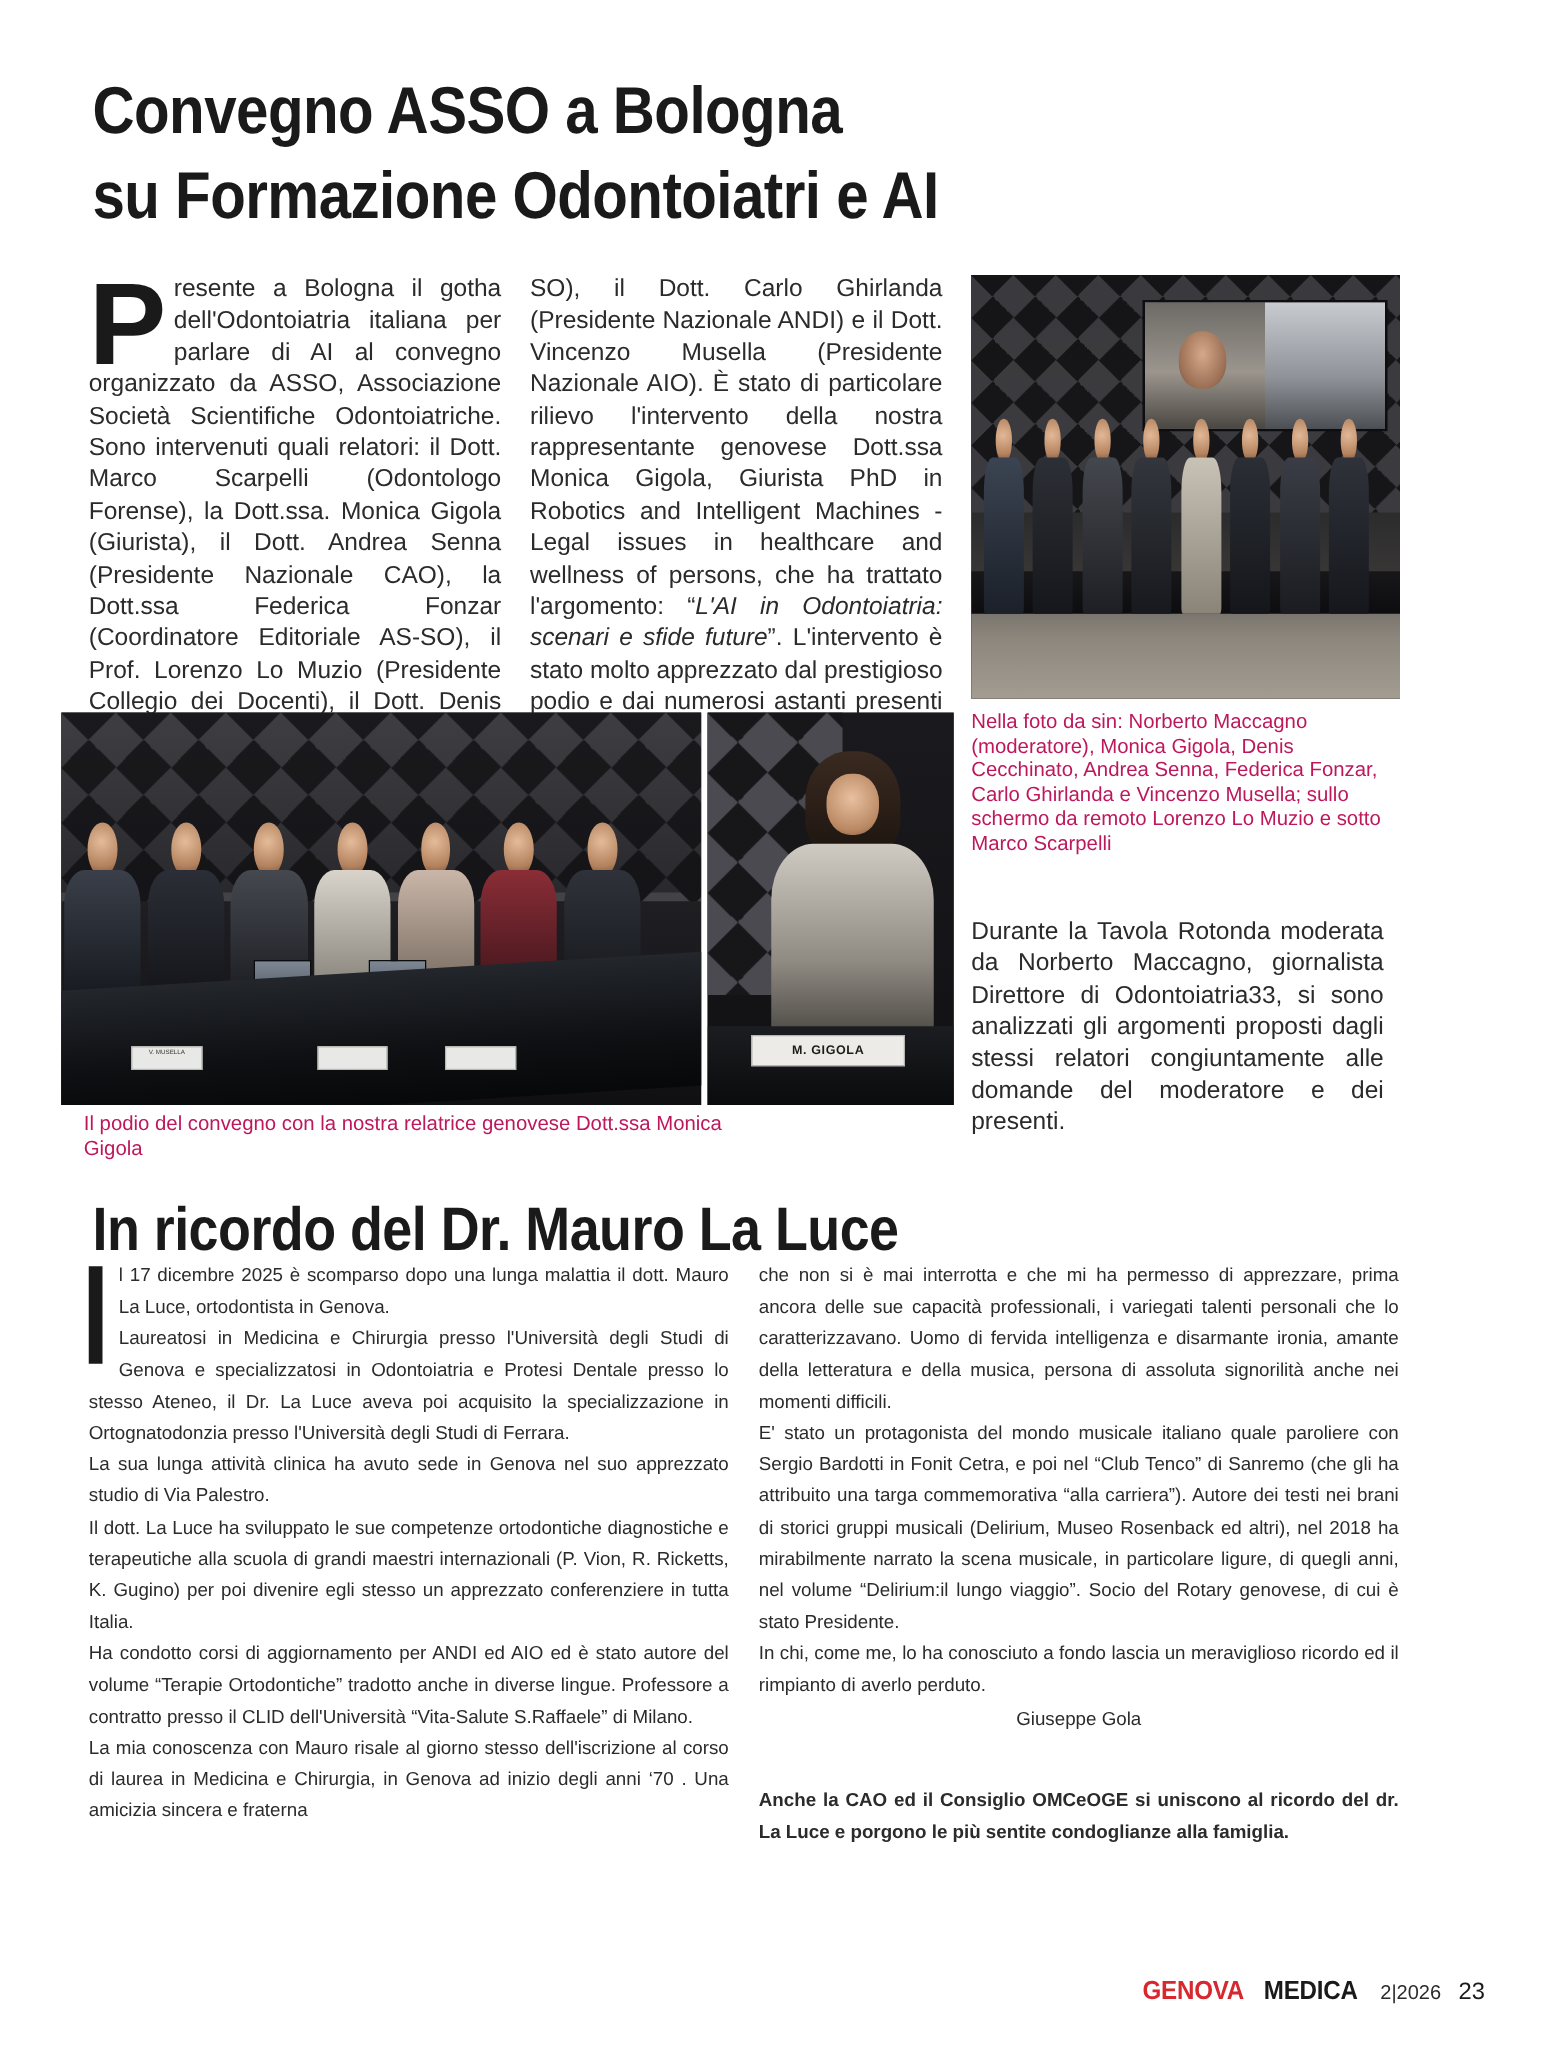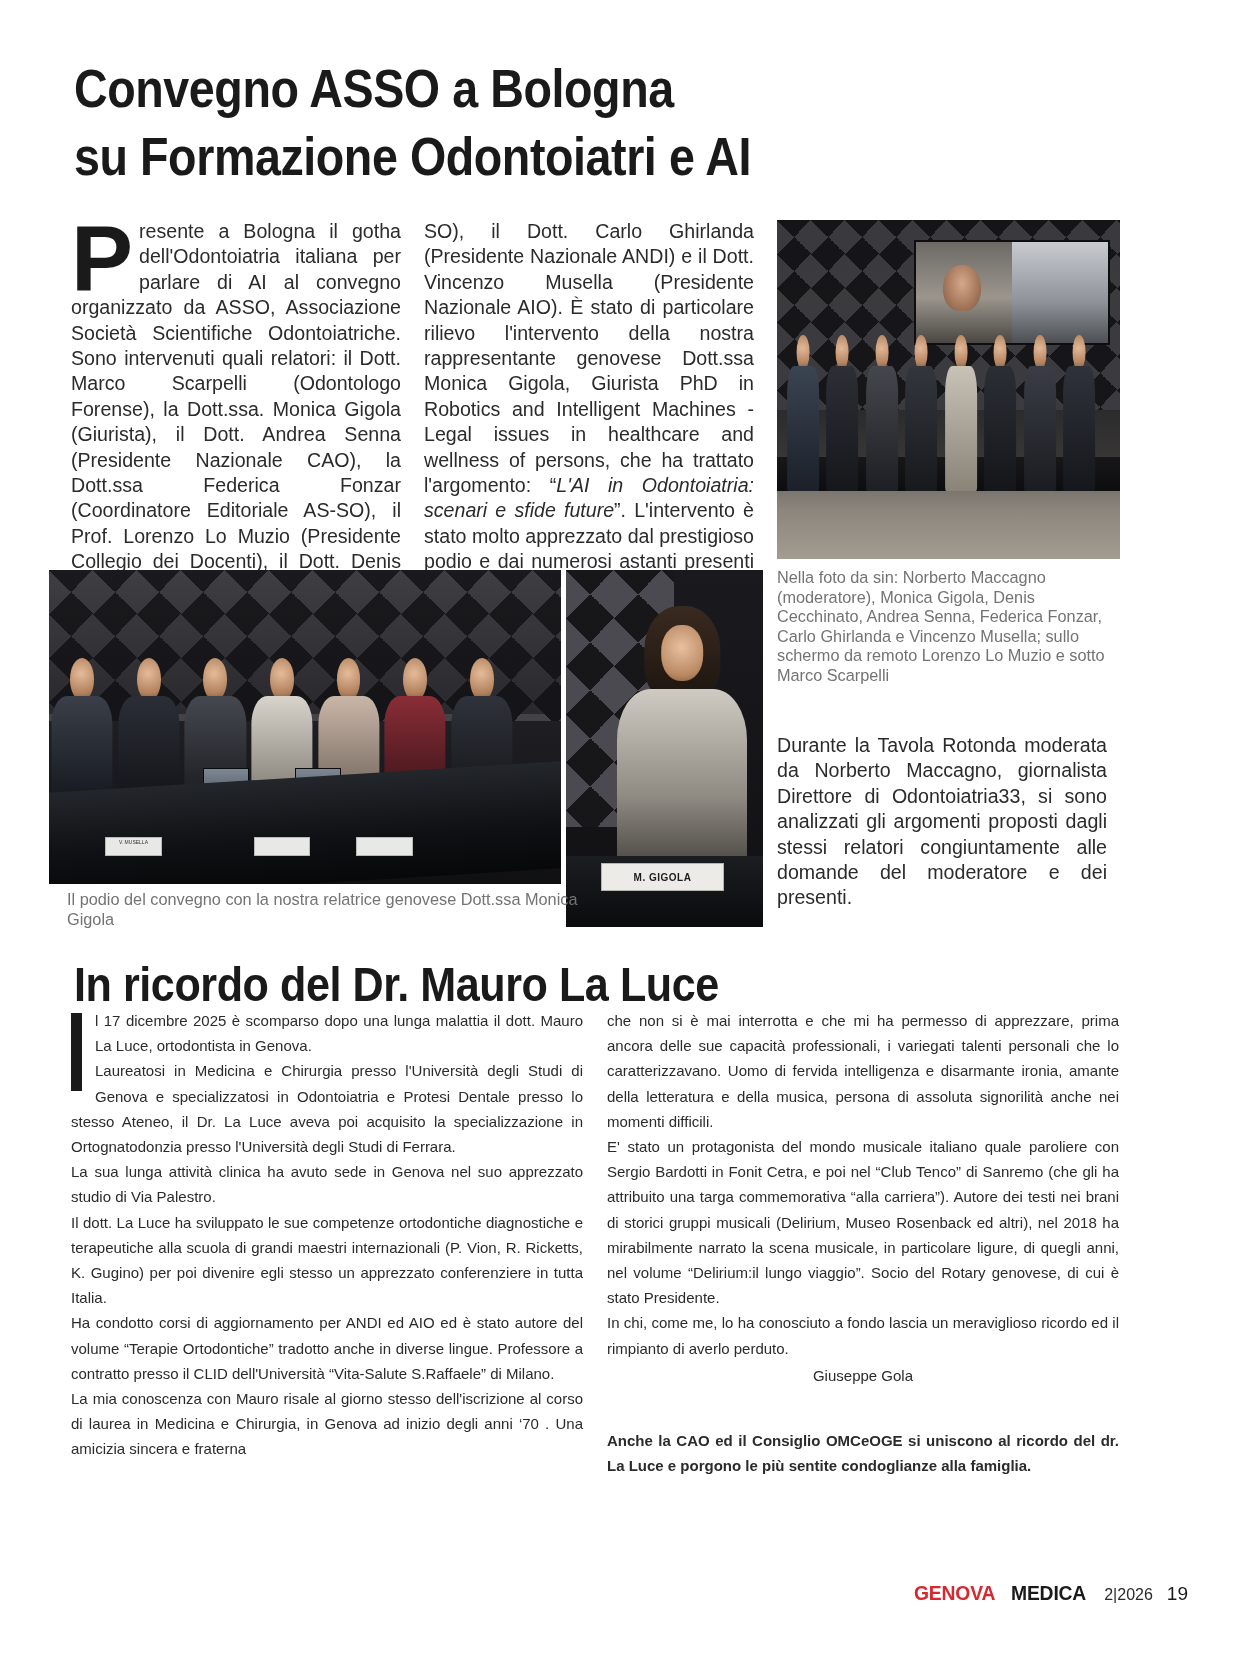--- a/index.html
+++ b/index.html
@@ -79,21 +79,21 @@
     text-align:center;
     margin-top:2px;
   }
   .boldnote { font-weight:700; display:block; text-align:justify;margin-top:40px; }
 
   
   .photo { position:absolute; overflow:hidden; background:#2a2a2a; }
 
   #photo-panel   { left:777px; top:220px; width:343px; height:339px; }
   #photo-podium  { left:49px;  top:570px; width:512px; height:314px; }
-  #photo-speaker { left:566px; top:570px; width:197px; height:357px; }
+  #photo-speaker { left:566px; top:570px; width:197px; height:314px; }
 
   
   .pp-bg { position:absolute; inset:0; background:linear-gradient(180deg,#1b1b1d 0%,#232326 45%,#3c3a38 75%,#55524e 100%); }
   .pp-harlequin {
     position:absolute; left:0; top:0; width:100%; height:56%;
     background:
       repeating-conic-gradient(from 45deg at 50% 50%, #3c3c40 0% 25%, #151517 0% 50%);
     background-size:34px 34px;
     opacity:0.95;
   }
@@ -192,21 +192,21 @@
     display:flex; align-items:center; justify-content:center;
     font-size:10px; font-weight:700; letter-spacing:0.5px; color:#1c1c1c;
   }
 
   
   .caption {
     position:absolute;
     font-family:"Liberation Sans", sans-serif;
     font-size:16.3px;
     line-height:19.6px;
-    color:#737373;
+    color:#be185d;
   }
   #cap-panel  { left:777px; top:568px; width:348px; }
   #cap-podium { left:67px;  top:890px; width:560px; font-size:16.3px; }
 
   
   #footer { position:absolute; right:52px; bottom:48px; display:flex; align-items:baseline; gap:8px; }
   #footer .fg-genova { font-weight:700; font-size:21px; color:#d7282f; letter-spacing:-0.2px; transform:scaleX(0.92); transform-origin:left; }
   #footer .fg-medica { font-weight:700; font-size:21px; color:#1a1a1a; letter-spacing:-0.2px; transform:scaleX(0.92); transform-origin:left; }
   #footer .fg-issue  { font-size:16px; color:#2b2b2b; margin-left:4px; }
   #footer .fg-page   { font-size:19px; color:#1a1a1a; margin-left:6px; }
@@ -347,16 +347,16 @@
 E' stato un protagonista del mondo musicale italiano quale paroliere con Sergio Bardotti in Fonit Cetra, e poi nel “Club Tenco” di Sanremo (che gli ha attribuito una targa commemorativa “alla carriera”). Autore dei testi nei brani di storici gruppi musicali (Delirium, Museo Rosenback ed altri), nel 2018 ha mirabilmente narrato la scena musicale, in particolare ligure, di quegli anni, nel volume “Delirium:il lungo viaggio”. Socio del Rotary genovese, di cui è stato Presidente.
 In chi, come me, lo ha conosciuto a fondo lascia un meraviglioso ricordo ed il rimpianto di averlo perduto.</span>
     <span class="byline">Giuseppe Gola</span>
     <span class="boldnote">Anche la CAO ed il Consiglio OMCeOGE si uniscono al ricordo del dr. La Luce e porgono le più sentite condoglianze alla famiglia.</span>
   </div>
 
   <div id="footer">
     <span class="fg-genova">GENOVA</span>
     <span class="fg-medica">MEDICA</span>
     <span class="fg-issue">2|2026</span>
-    <span class="fg-page">19</span>
+    <span class="fg-page">23</span>
   </div>
 
 </div>
 
 </body></html>

